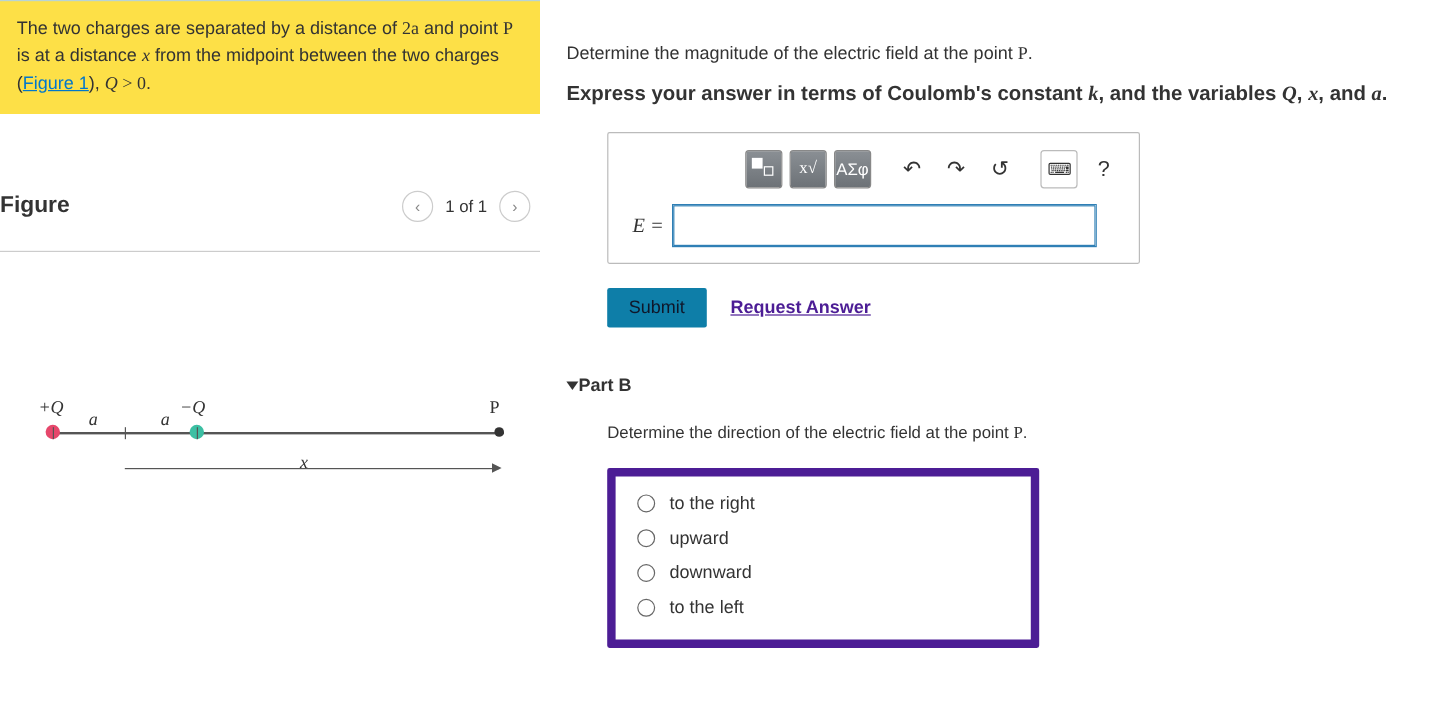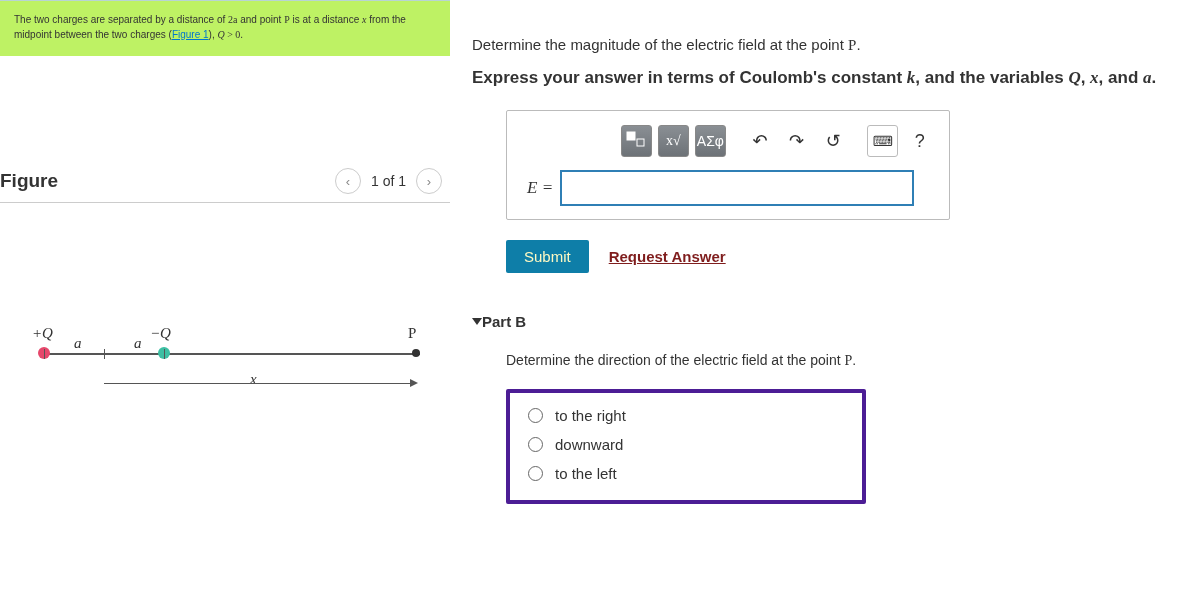--- a/index.html
+++ b/index.html
@@ -13,37 +13,37 @@
     background: #fff;
     position: relative;
   }
   .left-col {
     position: absolute;
     left: 0;
     top: 0;
     width: 450px;
   }
   .problem-box {
-    background: #bef264;
+    background: #fde047;
     padding: 12px 14px 14px 14px;
     line-height: 1.45;
-    font-size: 10px;
+    font-size: 15px;
     border-top: 1px solid #b8d4d4;
   }
   .problem-box a { color: #0077cc; text-decoration: underline; }
   .math-it { font-family: 'Times New Roman', serif; font-style: italic; }
   .math-rm { font-family: 'Times New Roman', serif; }
 
   .figure-header {
     display: flex;
     align-items: center;
     justify-content: space-between;
-    padding: 0 8px 8px 0;
+    padding: 0 8px 24px 0;
     border-bottom: 1px solid #ccc;
-    margin-top: 112px;
+    margin-top: 64px;
   }
   .figure-title { font-size: 19px; font-weight: bold; }
   .nav-group { display: flex; align-items: center; gap: 6px; }
   .nav-btn {
     width: 26px; height: 26px; border: 1px solid #ccc; border-radius: 50%;
     background: #fff; display: flex; align-items: center; justify-content: center;
     color: #888; font-size: 13px; cursor: pointer;
   }
   .nav-text { font-size: 14px; padding: 0 4px; }
 
@@ -130,40 +130,40 @@
   .tool-sep { width: 8px; }
   .eq-row { display:flex; align-items:center; gap:8px; margin-left:6px;}
   .eq-label { font-family:'Times New Roman',serif; font-style:italic; font-size:17px;}
   .eq-input {
     width: 352px; height: 34px; border: 1px solid #2f7fb5;
     box-shadow: 0 0 0 1px #2f7fb5;
   }
 
   .submit-row { display:flex; align-items:center; gap:20px; margin-top:20px; margin-left:34px;}
   .submit-btn {
-    background:#0e7ea8; color:#fef9c3; border:none; padding:8px 18px;
+    background:#0e7ea8; color:#0f172a; border:none; padding:8px 18px;
     font-size:15px; cursor:pointer; border-radius:2px;
   }
   .request-link {
-    color:#7f1d1d; text-decoration:underline; font-weight:bold;
+    color:#4c1d95; text-decoration:underline; font-weight:bold;
     font-size:15px; cursor:pointer;text-align:right;
   }
 
   .part-b-header {
     display:flex; align-items:center; 
     margin-top:40px; font-weight:bold; font-size:15px;
     cursor:pointer;
   }
   .caret-down {
     width:0;height:0; border-left:5px solid transparent;
     border-right:5px solid transparent; border-top:7px solid #333;
   }
   .part-b-prompt { margin-top:22px; margin-left:34px; font-size:14px;}
   .options-box {
-    border:4px solid #4c1d95; border-radius:2px;
+    border:7px solid #4c1d95; border-radius:2px;
     margin-top:20px; margin-left:34px;
     width:360px; padding:14px 18px 6px 18px;
   }
   .opt-row { display:flex; align-items:center; gap:12px; margin-bottom:12px; font-size:15px;}
   .radio {
     width:15px;height:15px;border:1.5px solid #666;border-radius:50%;
     display:inline-block; cursor:pointer; flex-shrink:0;
   }
 </style>
 </head>
@@ -268,20 +268,24 @@
     <span>Determine the direction of the electric field at the point </span><span class="math-rm">P</span><span>.</span>
   </div>
 
   <div class="options-box">
     <div class="opt-row">
       <span class="radio"></span>
       <span>to the right</span>
     </div>
     <div class="opt-row">
       <span class="radio"></span>
+      <span>upward</span>
+    </div>
+    <div class="opt-row">
+      <span class="radio"></span>
       <span>downward</span>
     </div>
     <div class="opt-row">
       <span class="radio"></span>
       <span>to the left</span>
     </div>
   </div>
 </div>
 
 </body></html>

